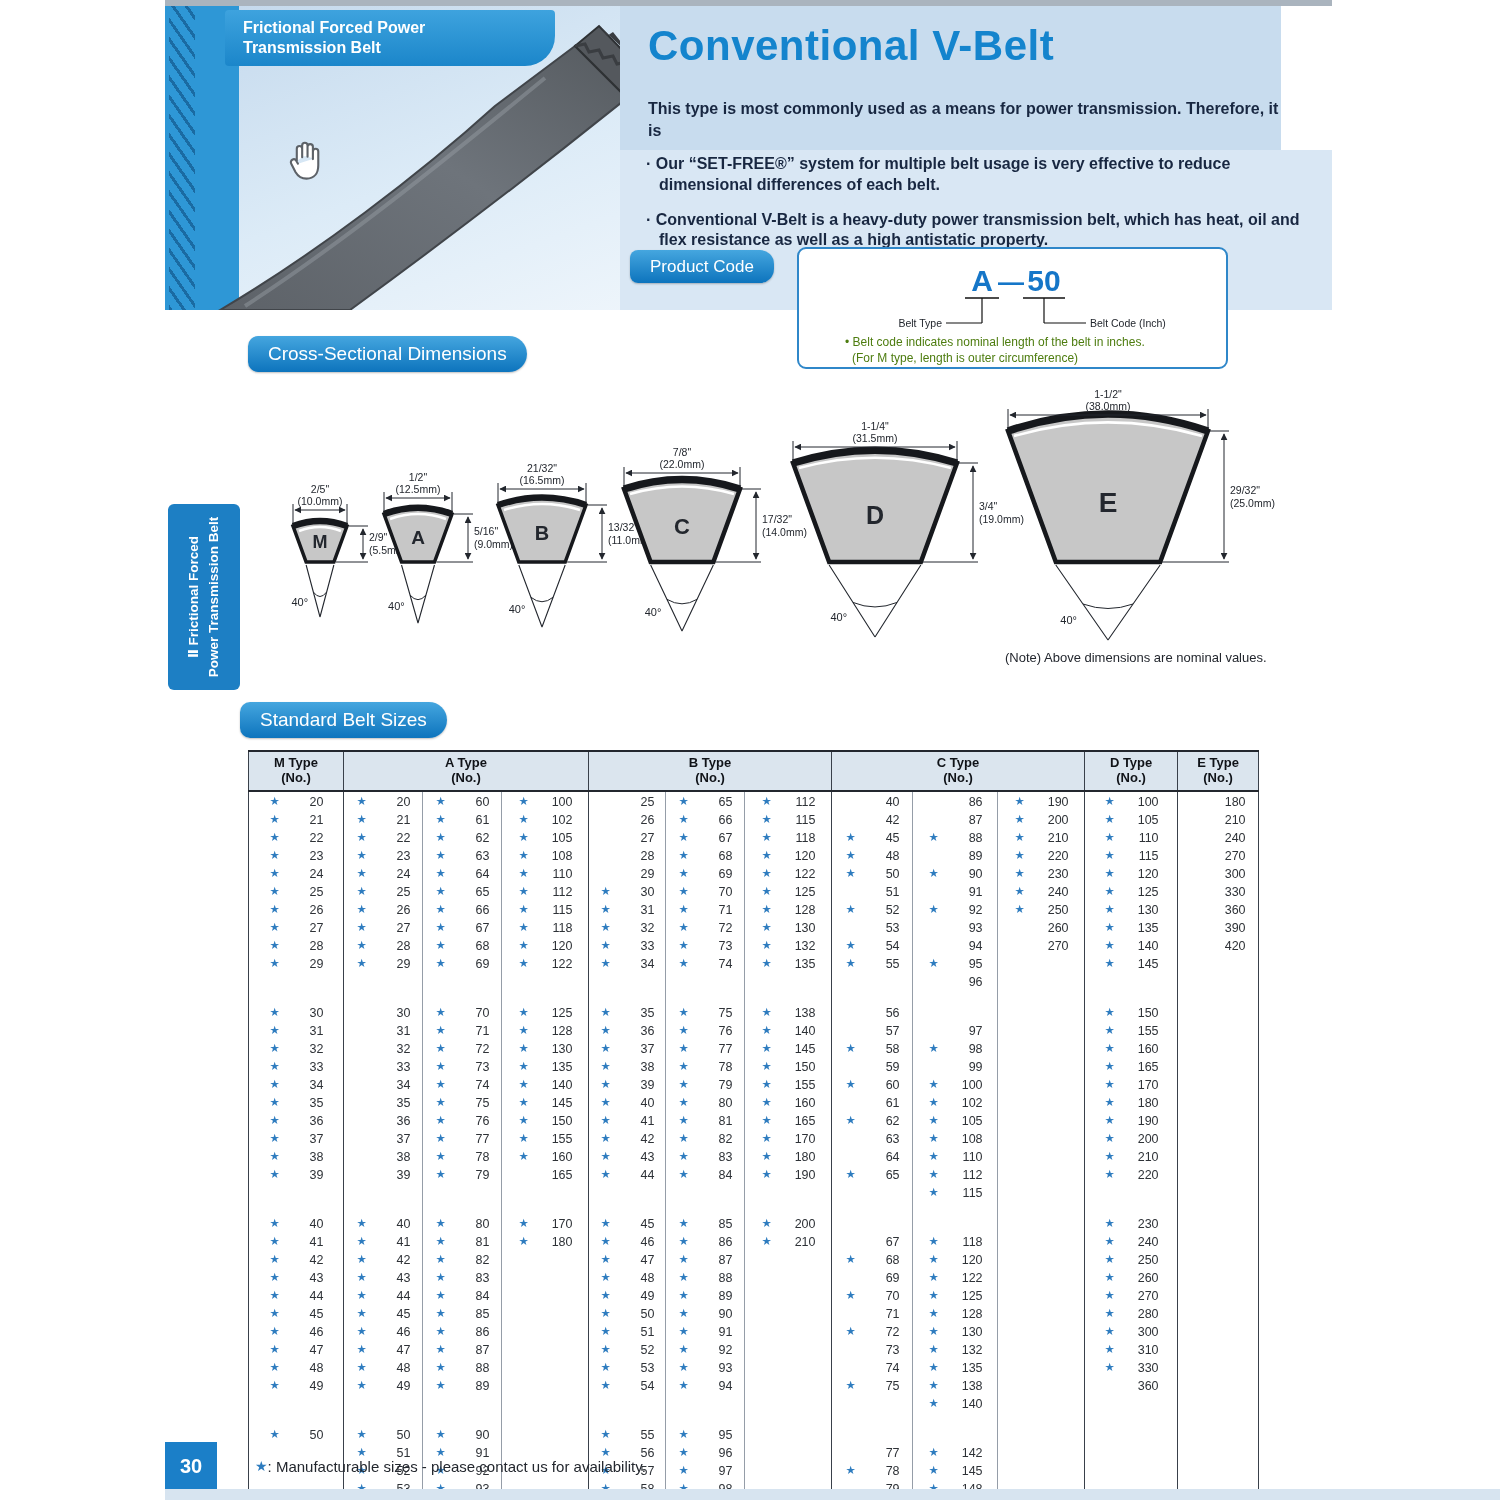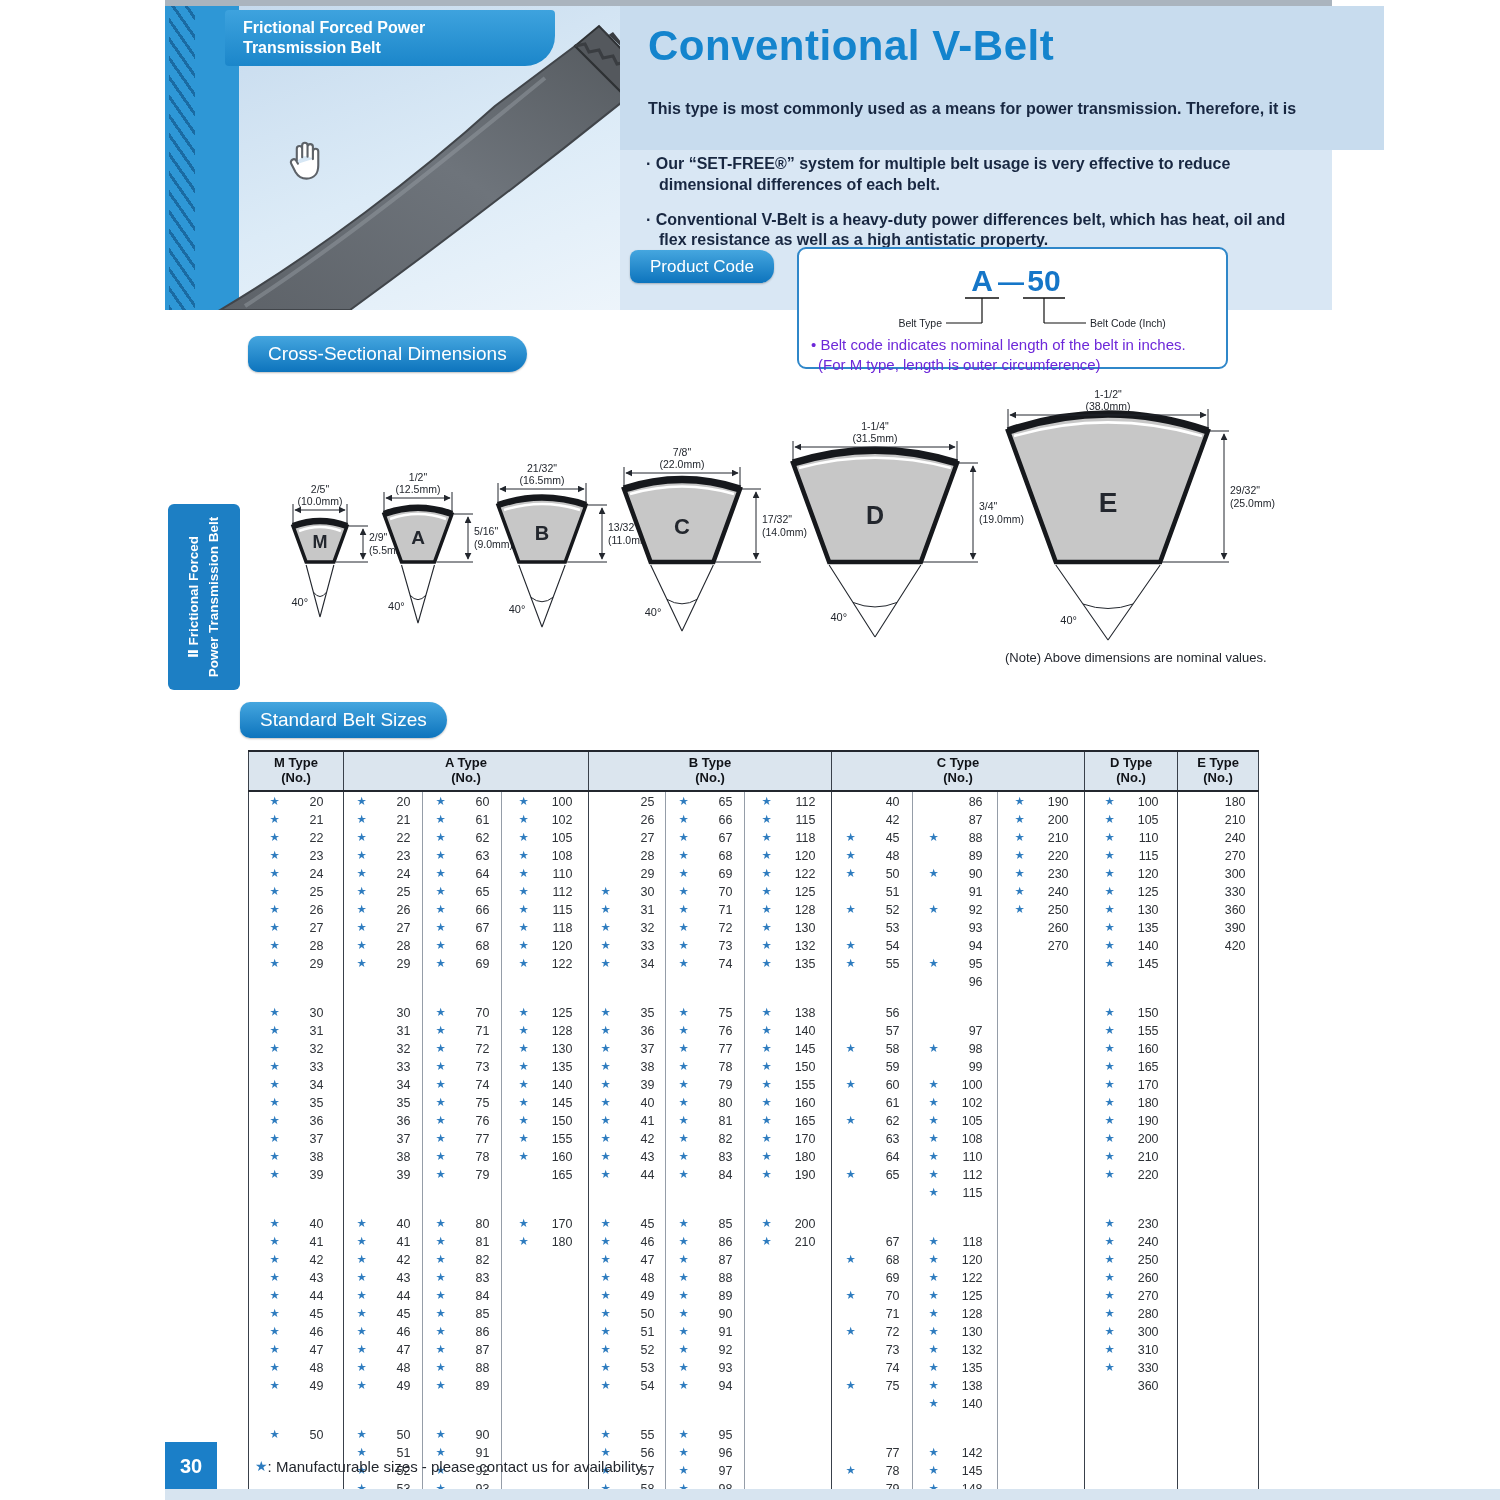--- a/index.html
+++ b/index.html
@@ -15,37 +15,37 @@
   .photo{left:165px;top:6px;width:455px;height:304px;background:linear-gradient(160deg,#c3d8ec 0%,#dcebf7 55%,#eef5fb 100%);overflow:hidden;padding-left:35px;}
   .photo .strip{position:absolute;left:0;top:0;width:74px;height:100%;background:#2e97d6;}
   .photo .hatch{position:absolute;left:4px;top:0;width:26px;height:100%;
      background:repeating-linear-gradient(55deg,rgba(10,70,120,.55) 0 3px,transparent 3px 11px);}
   .banner{position:absolute;left:60px;top:4px;width:330px;height:56px;background:linear-gradient(180deg,#3ea3de,#1b86ca);
      border-radius:4px 4px 30px 4px;color:#fff;font-weight:700;font-size:16px;line-height:1.25;
      display:flex;flex-direction:column;justify-content:center;padding-left:18px;box-sizing:border-box;}
   .hand{position:absolute;left:118px;top:132px;width:46px;height:46px;}
 
   
-  .panelTop{left:620px;top:6px;width:764px;height:144px;background:#c8dcee;}
+  .panelTop{left:620px;top:6px;width:661px;height:144px;background:#c8dcee;}
   .panelBot{left:620px;top:150px;width:712px;height:160px;background:#d9e7f4;}
   .title{position:absolute;left:28px;top:16px;font-size:42px;font-weight:700;color:#1484cd;letter-spacing:.5px;}
   .intro{position:absolute;left:28px;top:92px;font-size:16px;font-weight:700;color:#182741;line-height:1.35;}
   .bullets{position:absolute;left:26px;top:4px;font-size:16px;font-weight:700;color:#182741;line-height:1.3;}
   .bullet{margin-bottom:14px;}
   .bullet .l2{padding-left:13px;}
 
   
   .pill{position:absolute;background:linear-gradient(180deg,#45a6df,#0d74bd);color:#fff;font-weight:400;
         border-radius:10px 18px 18px 10px;display:flex;align-items:center;padding:0 20px;height:36px;
         font-size:19px;box-shadow:0 1px 2px rgba(0,0,0,.25);white-space:nowrap;}
   .pill.small{height:33px;font-size:17px;border-radius:8px 14px 14px 8px;}
 
   
   .pcbox{left:797px;top:247px;width:431px;height:122px;background:#fff;border:2px solid #2f87c9;border-radius:9px;box-sizing:border-box;z-index:3;}
-  .pcnotes{position:absolute;left:12px;top:86px;font-size:15px;color:#6d28d9;line-height:1.3;}
+  .pcnotes{position:absolute;left:46px;top:86px;font-size:12px;color:#4d7c0f;line-height:1.3;}
   .pcnotes .n2{padding-left:7px;}
 
   
   .vtab{left:168px;top:504px;width:72px;height:186px;background:#1d7fc4;border-radius:6px;}
   .vtab .vtxt{position:absolute;left:50%;top:50%;transform:translate(-50%,-50%) rotate(-90deg);
       white-space:nowrap;color:#fff;font-weight:700;font-size:13.5px;line-height:1.5;text-align:center;}
 
   .dnote{left:1005px;top:650px;font-size:13px;color:#23272e;}
 
   
@@ -111,21 +111,21 @@
       <div>This type is most commonly used as a means for power transmission. Therefore, it is</div>
     </div>
   </div>
   <div class="abs panelBot">
     <div class="bullets">
       <div class="bullet">
         <div>· Our “SET-FREE®” system for multiple belt usage is very effective to reduce</div>
         <div class="l2">dimensional differences of each belt.</div>
       </div>
       <div class="bullet">
-        <div>· Conventional V-Belt is a heavy-duty power differences belt, which has heat, oil and</div>
+        <div>· Conventional V-Belt is a heavy-duty power transmission belt, which has heat, oil and</div>
         <div class="l2">flex resistance as well as a high antistatic property.</div>
       </div>
     </div>
   </div>
 
   <div class="pill small" style="left:630px;top:250px;">Product Code</div>
   <div class="abs pcbox">
     <svg id="pcsvg" width="427" height="84" viewBox="0 0 427 84" style="position:absolute;left:0;top:4px;">
         <text x="183" y="38" text-anchor="middle" font-size="30" font-weight="bold" fill="#1576c8">A</text>
         <text x="212" y="38" text-anchor="middle" font-size="26" font-weight="bold" fill="#1576c8">—</text>

